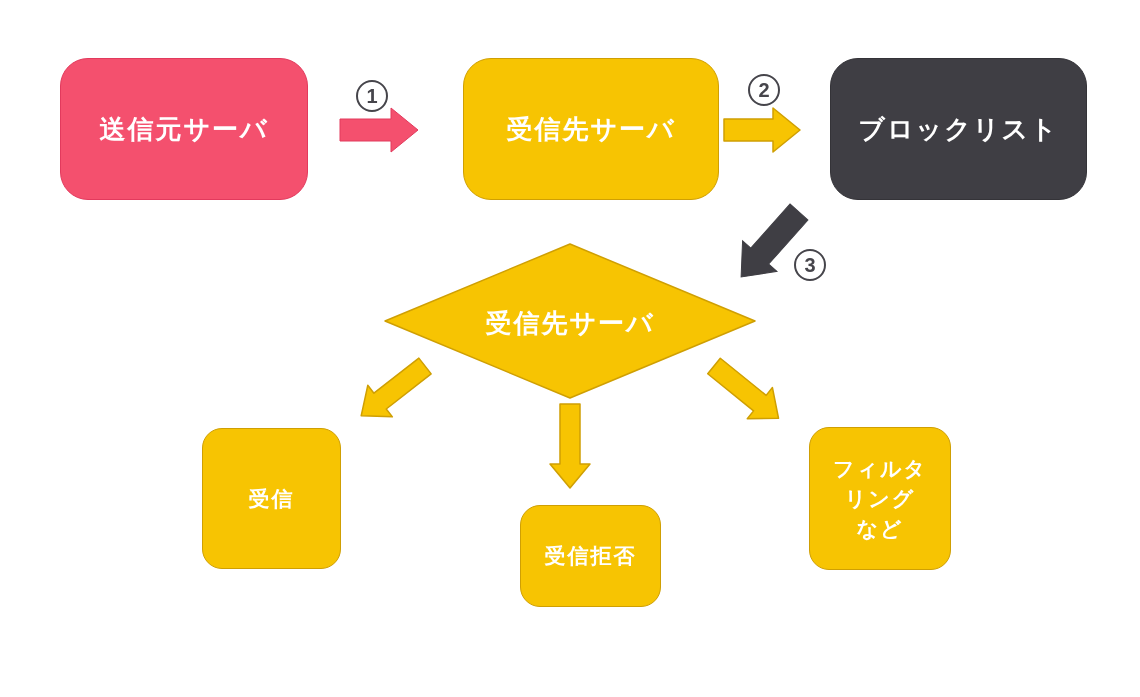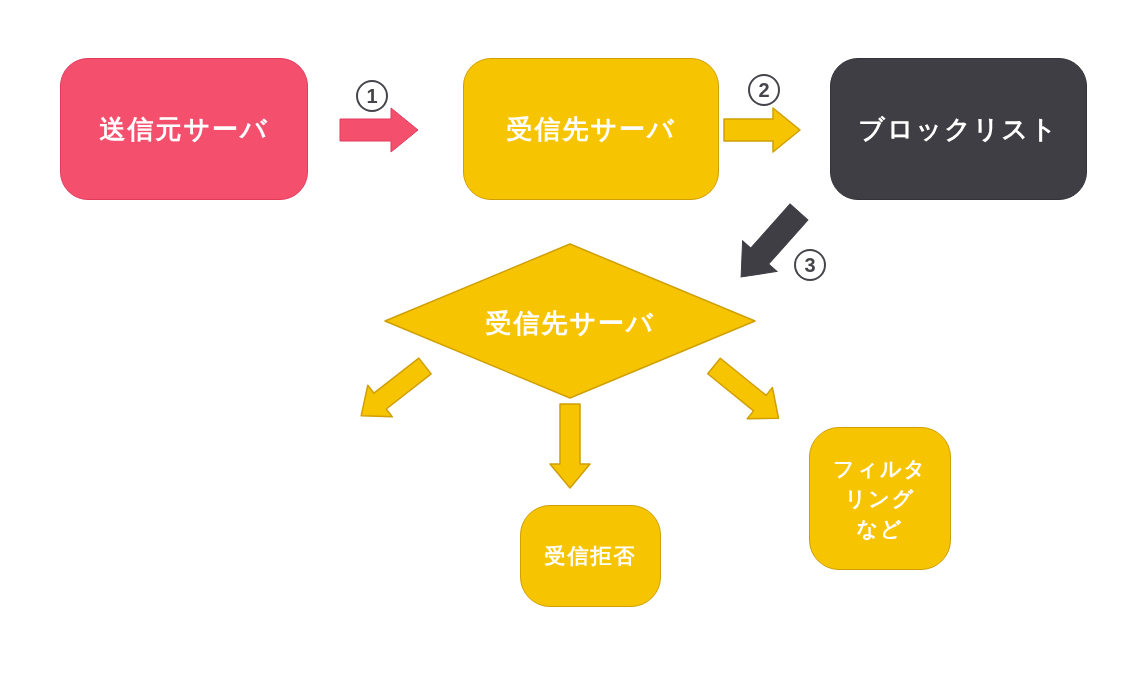--- a/index.html
+++ b/index.html
@@ -25,21 +25,21 @@
     display: flex;
     align-items: center;
     justify-content: center;
     text-align: center;
     color: #ffffff;
     font-weight: 700;
     letter-spacing: 2px;
     box-sizing: border-box;
   }
   .node-big   { font-size: 26px; border-radius: 28px; }
-  .node-small { font-size: 21px; border-radius: 30px; }
+  .node-small { font-size: 21px; border-radius: 20px; }
   .pink   { background: #f4506e; border: 1px solid #e23a5d; }
   .yellow { background: #f7c402; border: 1px solid #cf9f03; margin-left: 19px; }
   .dark   { background: #3f3e44; border: 1px solid #343338; }
   .diamond-label {
     position: absolute;
     left: 470px;
     top: 306px;
     width: 200px;
     text-align: center;
     color: #ffffff;
@@ -97,20 +97,23 @@
   <div class="node node-big yellow" style="left:444px; top:58px; width:256px; height:142px;">
     <span>受信先サーバ</span>
   </div>
 
   <div class="node node-big dark" style="left:830px; top:58px; width:257px; height:142px;">
     <span>ブロックリスト</span>
   </div>
 
   <div class="diamond-label">受信先サーバ</div>
 
+  <div class="node node-small yellow" style="left:183px; top:428px; width:139px; height:141px;">
+    <span>受信</span>
+  </div>
 
   <div class="node node-small yellow" style="left:501px; top:505px; width:141px; height:102px;">
     <span>受信拒否</span>
   </div>
 
   <div class="node node-small yellow multiline" style="left:790px; top:427px; width:142px; height:143px;">
     <span>
       <span style="display:block">フィルタ</span>
       <span style="display:block">リング</span>
       <span style="display:block">など</span>

